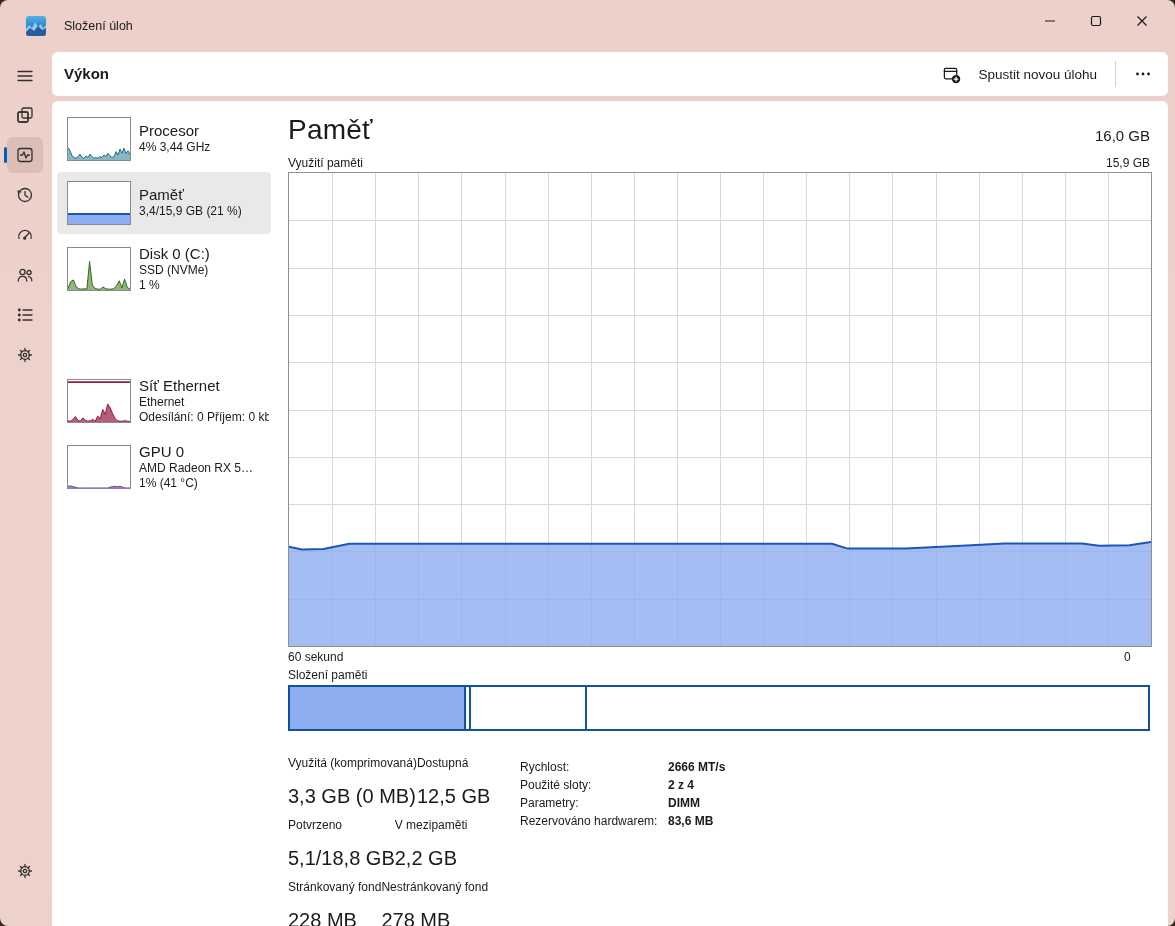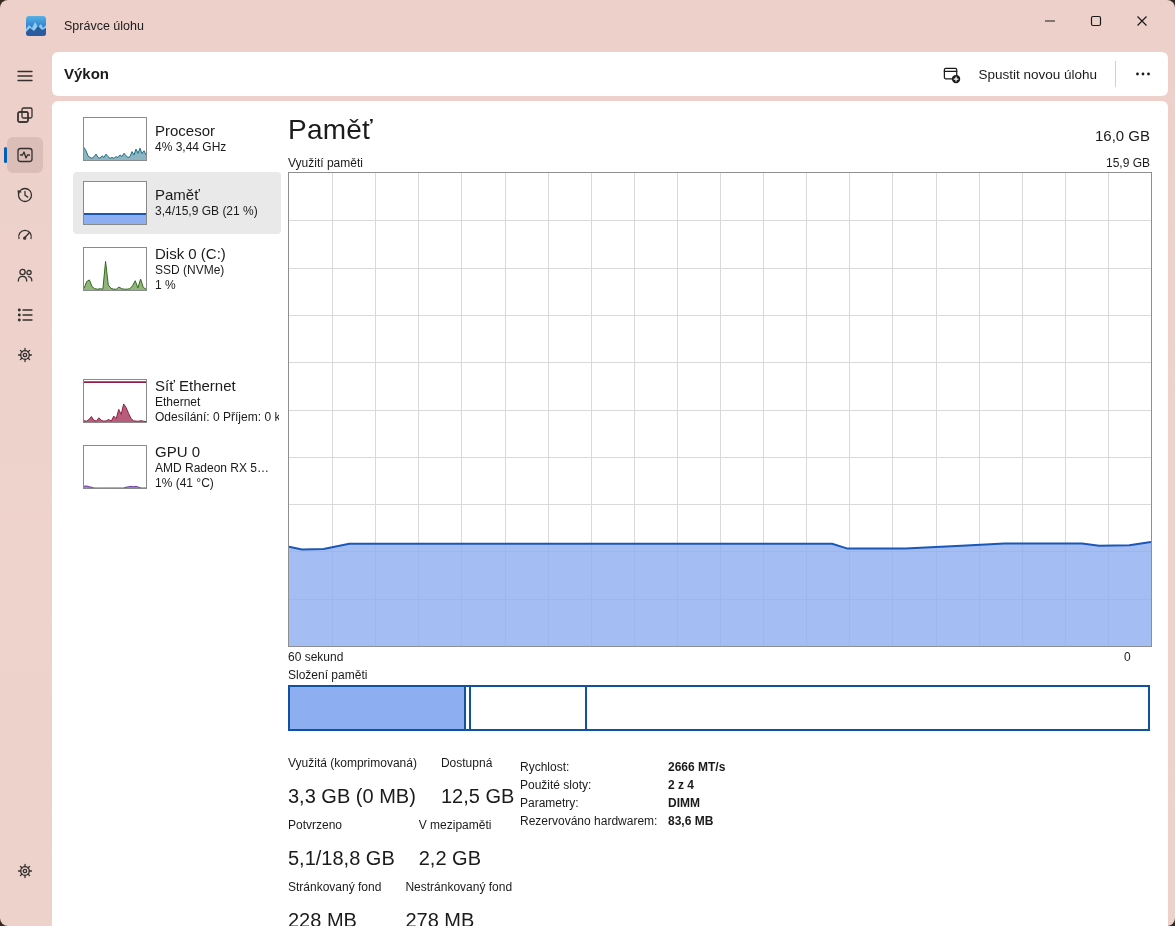--- a/index.html
+++ b/index.html
@@ -22,21 +22,21 @@
   .rail-btn svg{display:block;stroke:#33302e;fill:none;stroke-width:1.3;stroke-linecap:round;stroke-linejoin:round;}
   
   .header-card{position:absolute;left:52px;top:52px;right:7px;height:44px;background:#fff;border-radius:6px;}
   .tab-title{position:absolute;left:12px;top:13px;font-size:15px;font-weight:700;}
   .header-actions{position:absolute;right:6px;top:0;height:44px;display:flex;align-items:center;}
   .newtask-btn{display:flex;align-items:center;gap:17px;padding:6px 10px;border-radius:5px;font-size:13.5px;cursor:default;}
   .header-divider{width:1px;height:26px;background:#d0d0d0;margin:0 8px;}
   .more-btn{width:38px;height:30px;display:flex;align-items:center;justify-content:center;border-radius:5px;cursor:default;}
   .content-card{position:absolute;left:52px;top:101px;right:7px;bottom:0;background:#fff;border-radius:6px 6px 0 0;}
   
-  .side-list{position:absolute;left:16px;top:0;width:218px;bottom:0;}
+  .side-list{position:absolute;left:0;top:0;width:218px;bottom:0;padding-left:6px;}
   .side-item{position:absolute;left:5px;right:5px;height:62px;border-radius:4px;}
   .side-item.selected{background:#e9e9e9;}
   .mini{position:absolute;left:10px;top:9px;width:64px;height:44px;background:#fff;border:1px solid #8a8a8a;box-sizing:border-box;}
   .mini svg{display:block;width:100%;height:100%;}
   .side-text{position:absolute;left:82px;top:0;right:2px;}
   .side-label{font-size:15px;line-height:19px;white-space:nowrap;overflow:hidden;}
   .side-sub{font-size:12px;line-height:15px;white-space:nowrap;overflow:hidden;color:#1b1b1b;}
   .pad2{padding-top:13px;}
   .pad3{padding-top:6px;}
   
@@ -49,41 +49,41 @@
   .chart-box svg{display:block;}
   .axis-left{position:absolute;left:0;top:549px;font-size:12px;}
   .axis-right{position:absolute;left:836px;top:549px;font-size:12px;}
   .comp-label{position:absolute;left:0;top:567px;font-size:12px;}
   .comp-bar{position:absolute;left:0;top:584px;width:862px;height:46px;border:2px solid #10529f;box-sizing:border-box;display:flex;background:#fff;}
   .comp-seg{height:100%;box-sizing:border-box;}
   .comp-seg.filled{background:#8daef0;}
   .comp-seg.divider{border-right:2px solid #10529f;}
   
   .stats{position:absolute;left:0;top:655px;}
-  .stat-row{display:flex;gap:24px;margin-bottom:9px;}
+  .stat-row{display:flex;margin-bottom:9px;}
   .stat-label{font-size:12px;line-height:15px;margin-bottom:3px;}
   .stat-value{font-size:20px;line-height:26px;font-weight:400;white-space:nowrap;margin-top:12px;}
   .details{position:absolute;left:232px;top:657px;font-size:12px;}
   .detail-row{display:flex;line-height:18px;}
   .detail-label{width:148px;}
   .detail-value{font-weight:700;}
 </style>
 </head>
 <body>
 
 <div class="window">
 
   <div class="titlebar">
     <div class="app-icon">
       <svg width="20" height="20" viewBox="0 0 20 20">
         <path d="M0 13 L3 9 L6 12 L9 6 L12 11 L15 8 L17 12 L20 9 L20 20 L0 20 Z" fill="#9fd9f0" opacity=".85"></path>
         <path d="M0 16 L4 12 L8 15 L12 10 L16 14 L20 12 L20 20 L0 20 Z" fill="#123f8c" opacity=".8"></path>
       </svg>
     </div>
-    <span class="title-text">Správce úlohu</span>
+    <span class="title-text">Složení úloh</span>
     <div class="win-controls">
       <div class="win-btn">
         <svg width="12" height="12" viewBox="0 0 12 12">
             <path d="M1 6h10" stroke="#1b1b1b" stroke-width="1.2"></path>
           </svg>
       </div>
       <div class="win-btn">
         <svg width="12" height="12" viewBox="0 0 12 12">
             <rect x="1.5" y="1.5" width="9" height="9" rx="1.5" fill="none" stroke="#1b1b1b" stroke-width="1.2"></rect>
           </svg>

